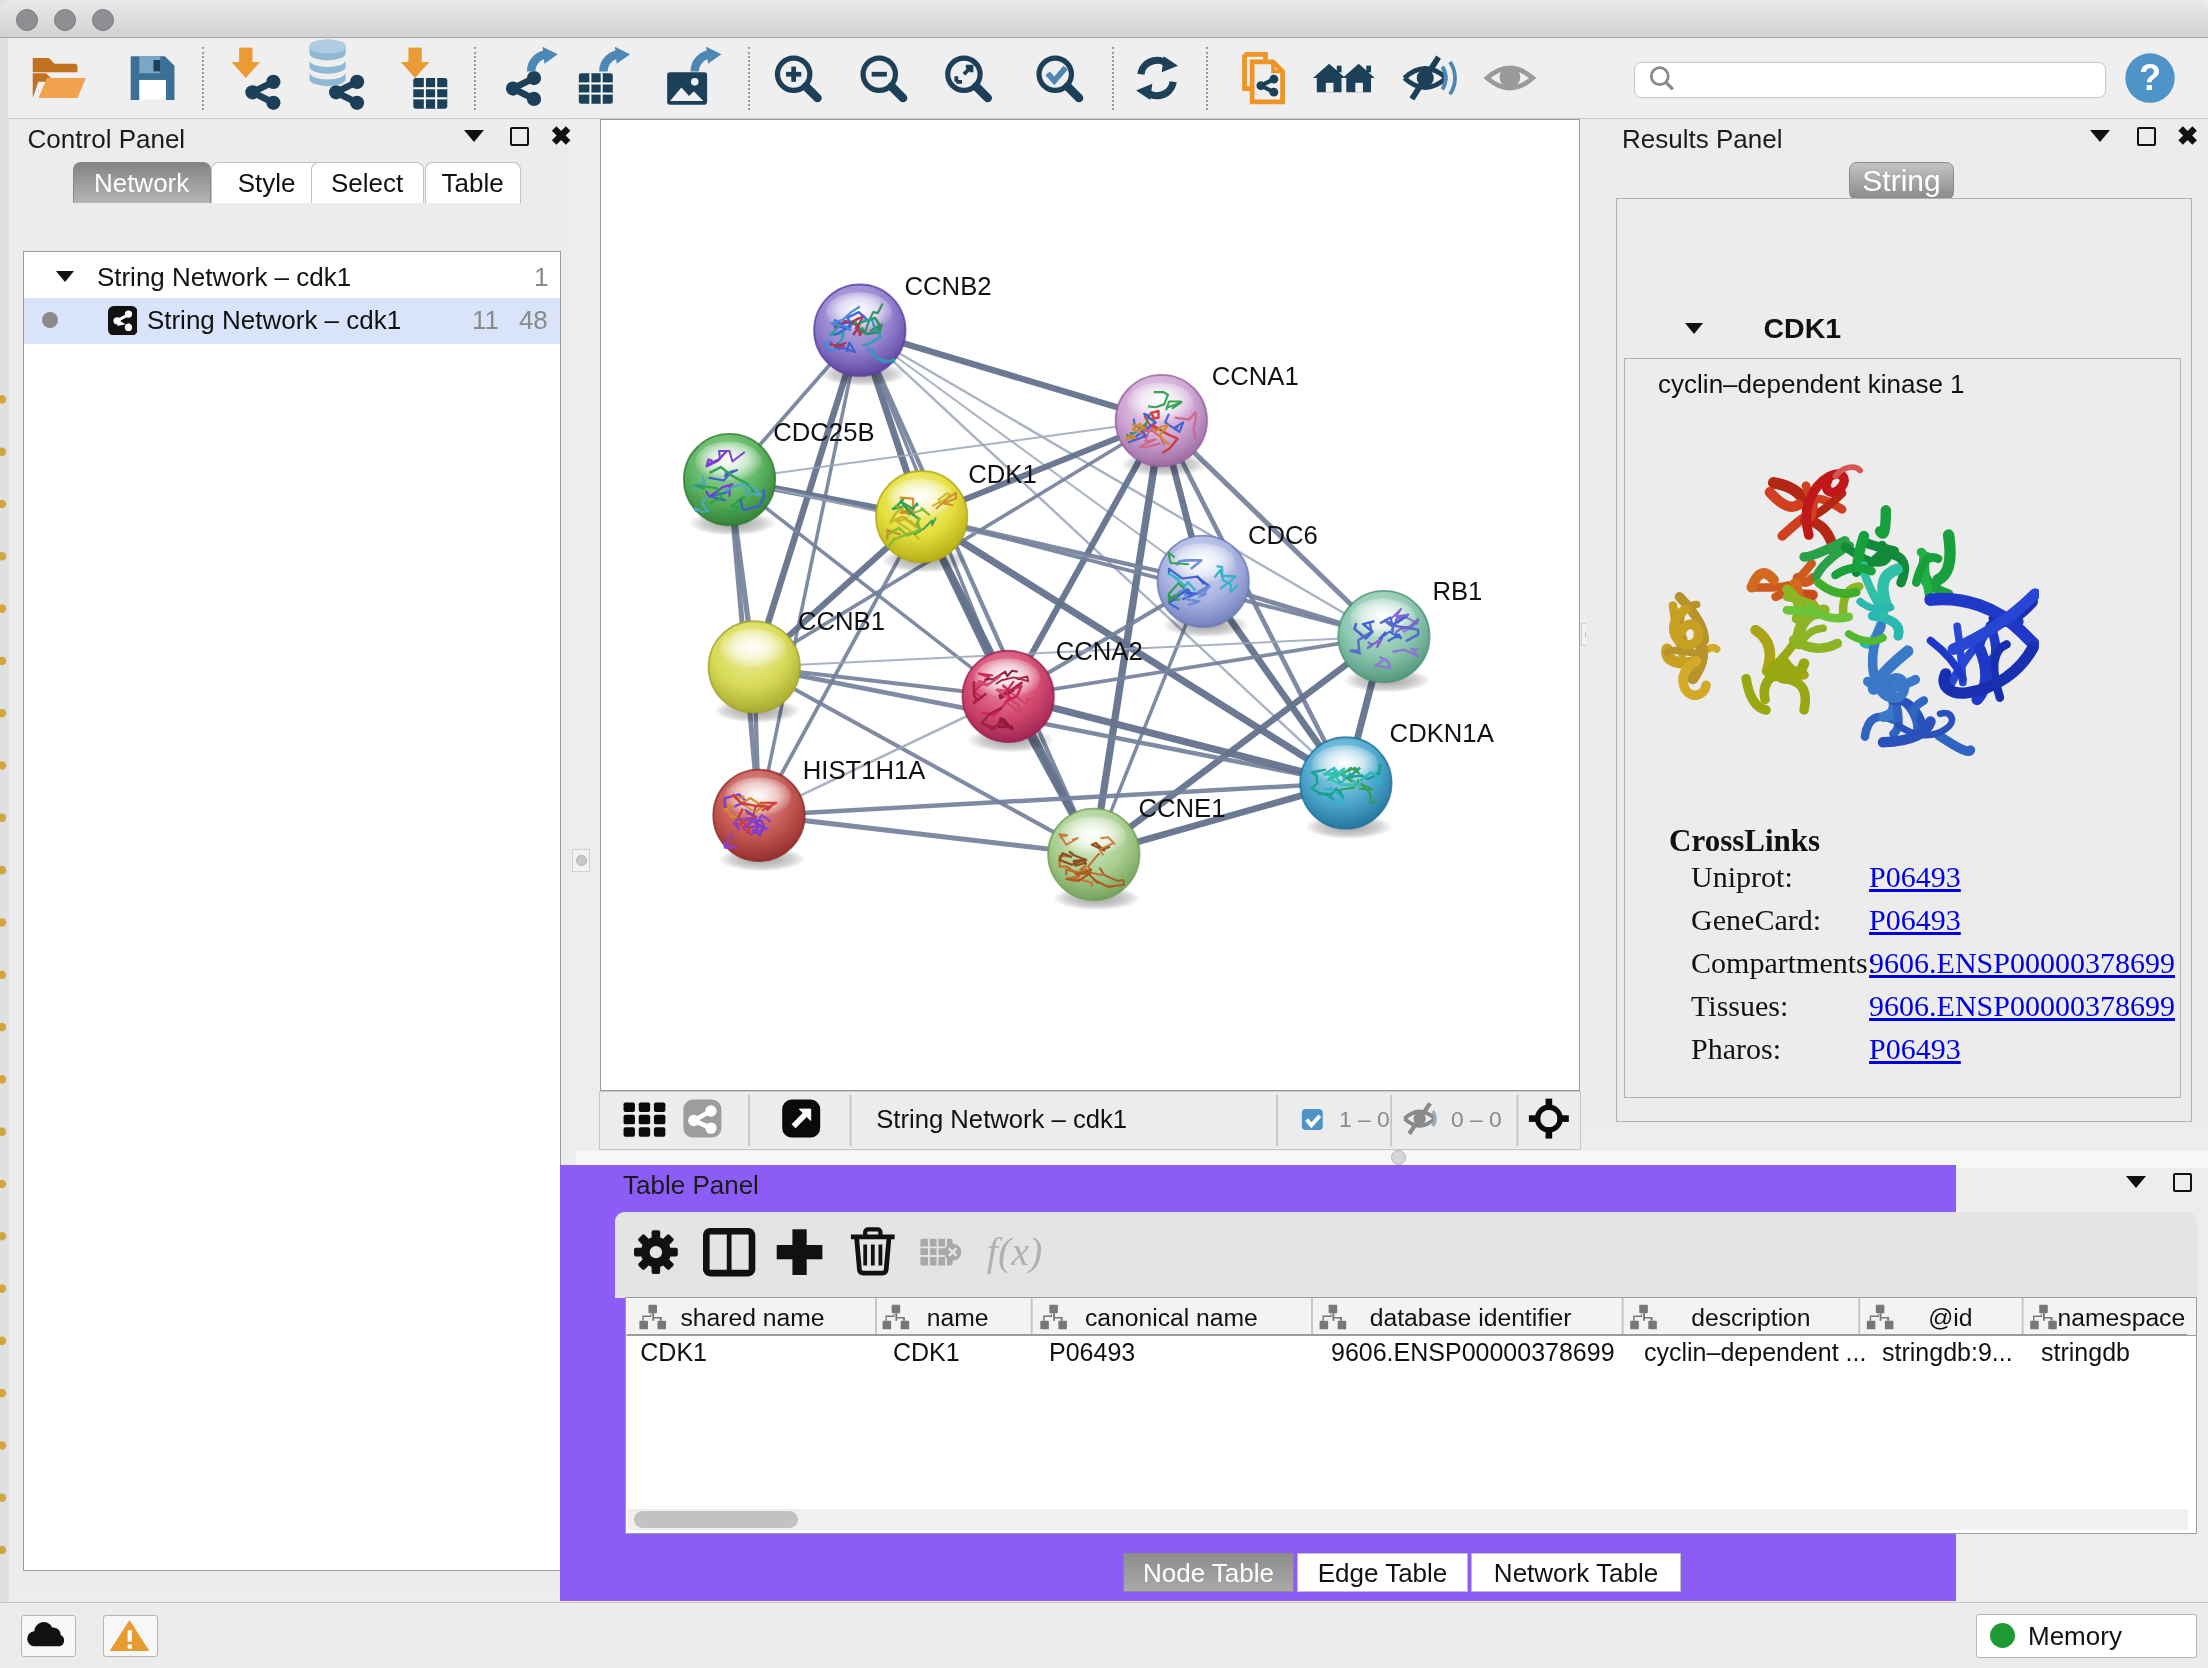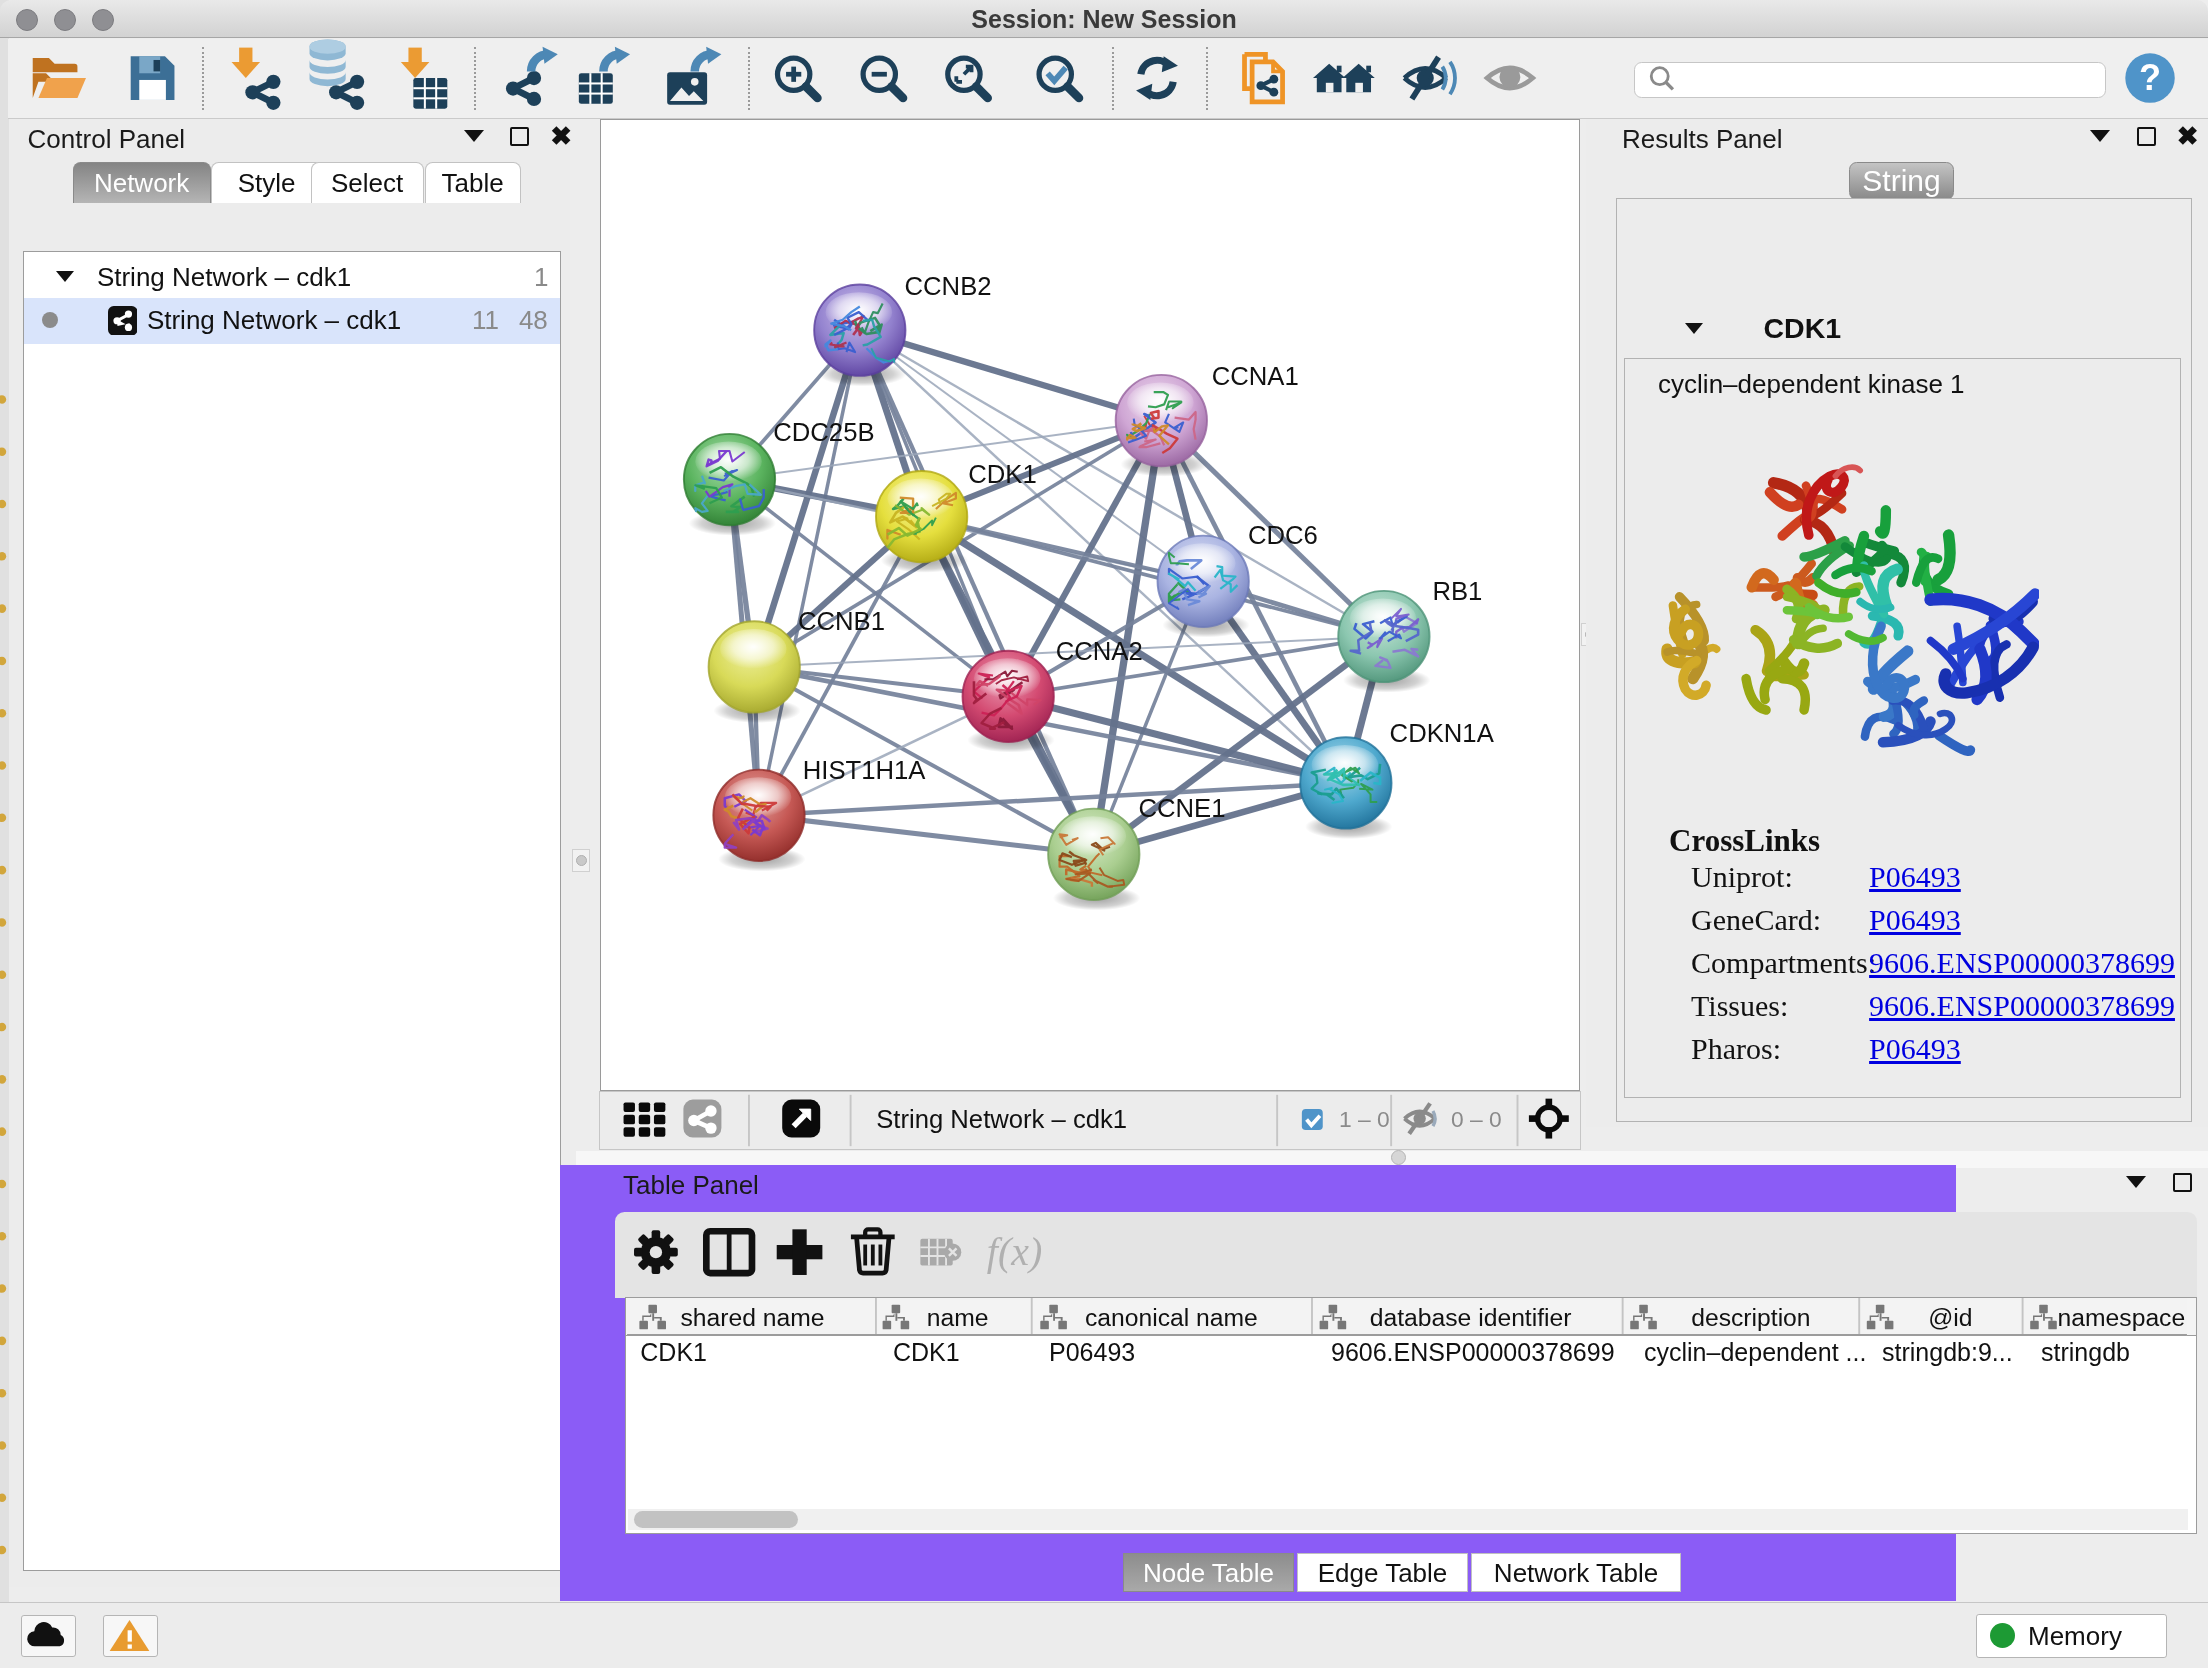--- a/index.html
+++ b/index.html
@@ -72,21 +72,20 @@
       <circle cx="2" cy="1465" r="4.5" fill="#d2a63c"></circle>
       <circle cx="2" cy="1520" r="4.5" fill="#d2a63c"></circle>
       <circle cx="2" cy="1575" r="4.5" fill="#d2a63c"></circle>
       <circle cx="2" cy="1630" r="4.5" fill="#d2a63c"></circle>
     </svg></div>
 
 <div id="titlebar">
   <div class="light" style="left:16px"></div>
   <div class="light" style="left:54px"></div>
   <div class="light" style="left:92px"></div>
-  <div id="wtitle">Session: New Session</div>
 </div>
 
 <div id="toolbar">
   <svg id="tbicons" width="2201" height="80" viewBox="0 0 2314 84">
       <g transform="translate(53,41)">
         <path d="M-27,-21 h17 l6,6 h21 a3 3 0 0 1 3,3 v6 h-47 z" fill="#bf7220"></path>
         <path d="M-27,21 v-26 h14 l5,5 h25 v4 h-38 z" fill="#bf7220"></path>
         <path d="M-21,21 l9,-21 h41 l-9,21 z" fill="#f0a24c"></path>
       </g>
       <g transform="translate(152,41)">
@@ -932,18 +931,18 @@
         <path d="M14 32 a8 8 0 0 1 -1-16 a10 10 0 0 1 19-4 a8 8 0 0 1 9 8 a6.5 6.5 0 0 1-1 12z" fill="#111"></path>
       </svg>
   </div>
   <div class="sbtn" style="left:103px;top:12.4px;width:55px;height:42px">
     <svg width="51" height="38" viewBox="0 0 54 40">
         <path d="M27 4 L48 37 L6 37z" fill="#e89b30"></path>
         <rect x="25" y="15" width="4.5" height="12" fill="#fff"></rect>
         <rect x="25" y="30" width="4.5" height="4.5" fill="#fff"></rect>
       </svg>
   </div>
-  <div class="sbtn" style="left:1976px;top:10.5px;width:191px;height:44px;background:#fff">
+  <div class="sbtn" style="left:1976px;top:10.5px;width:221px;height:44px;background:#fff">
     <div class="abs" style="left:13.3px;top:8.6px;width:25px;height:25px;border-radius:50%;background:#1d9a34"></div>
     <div class="abs" style="left:51px;top:6.7px;font-size:26px;color:#111">Memory</div>
   </div>
 </div>
 
 
 </body></html>

